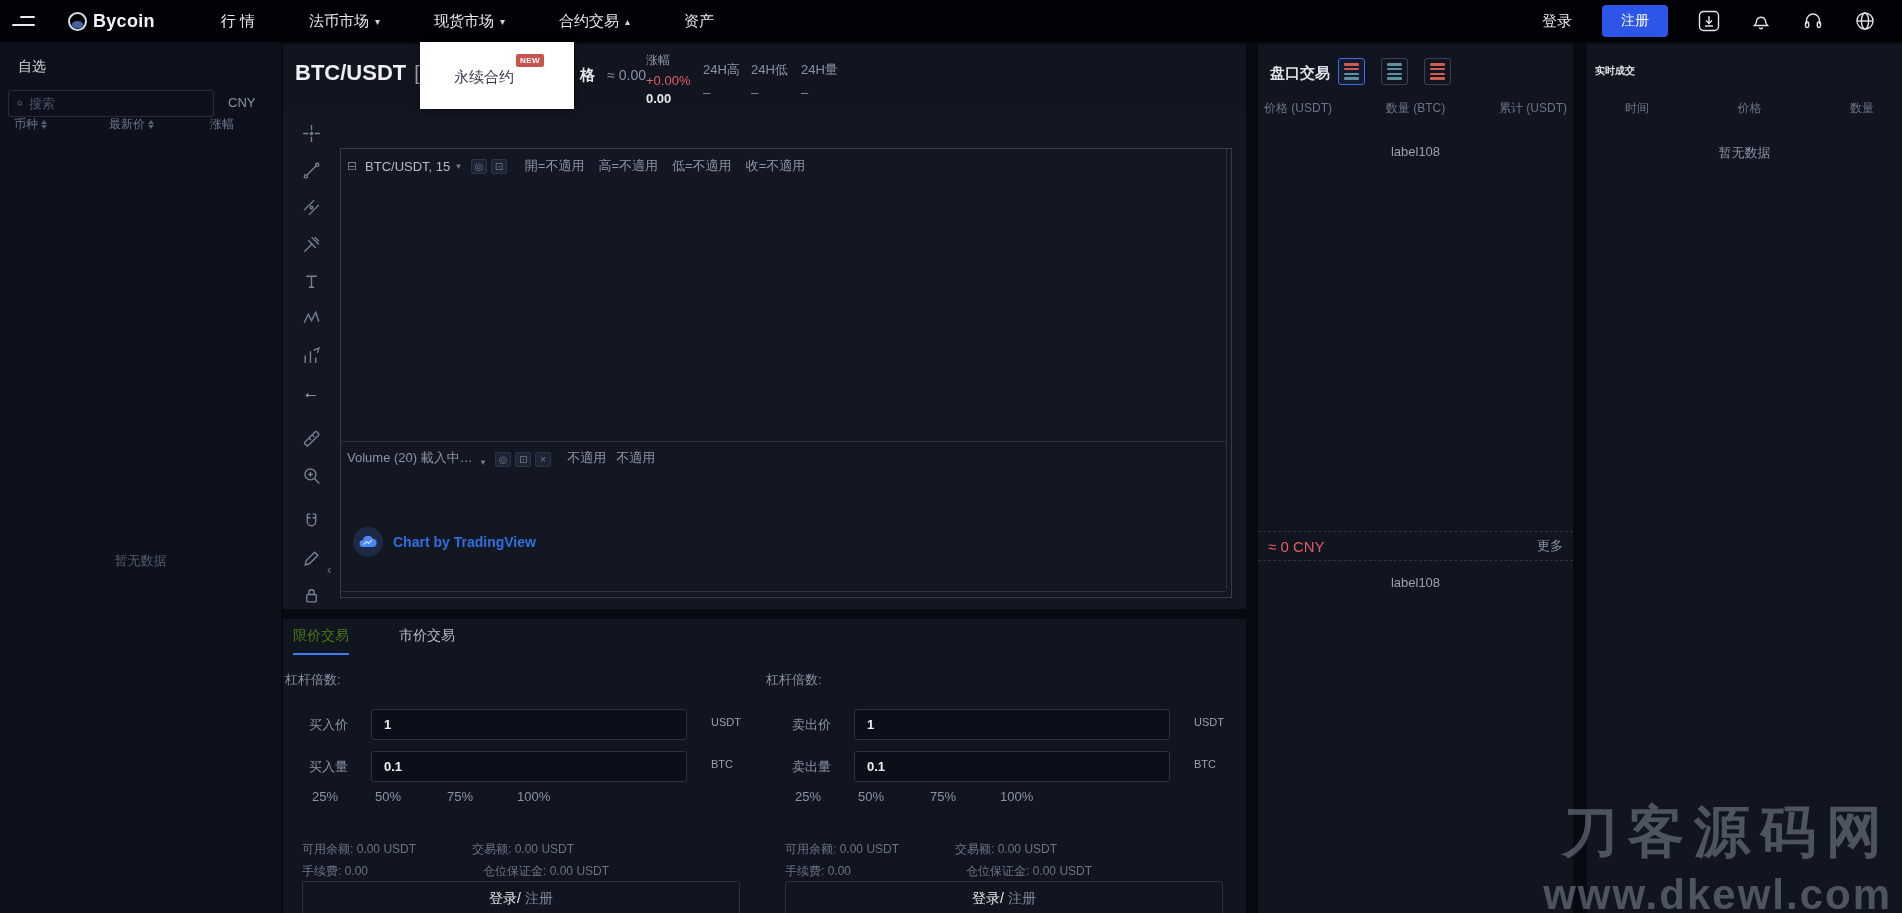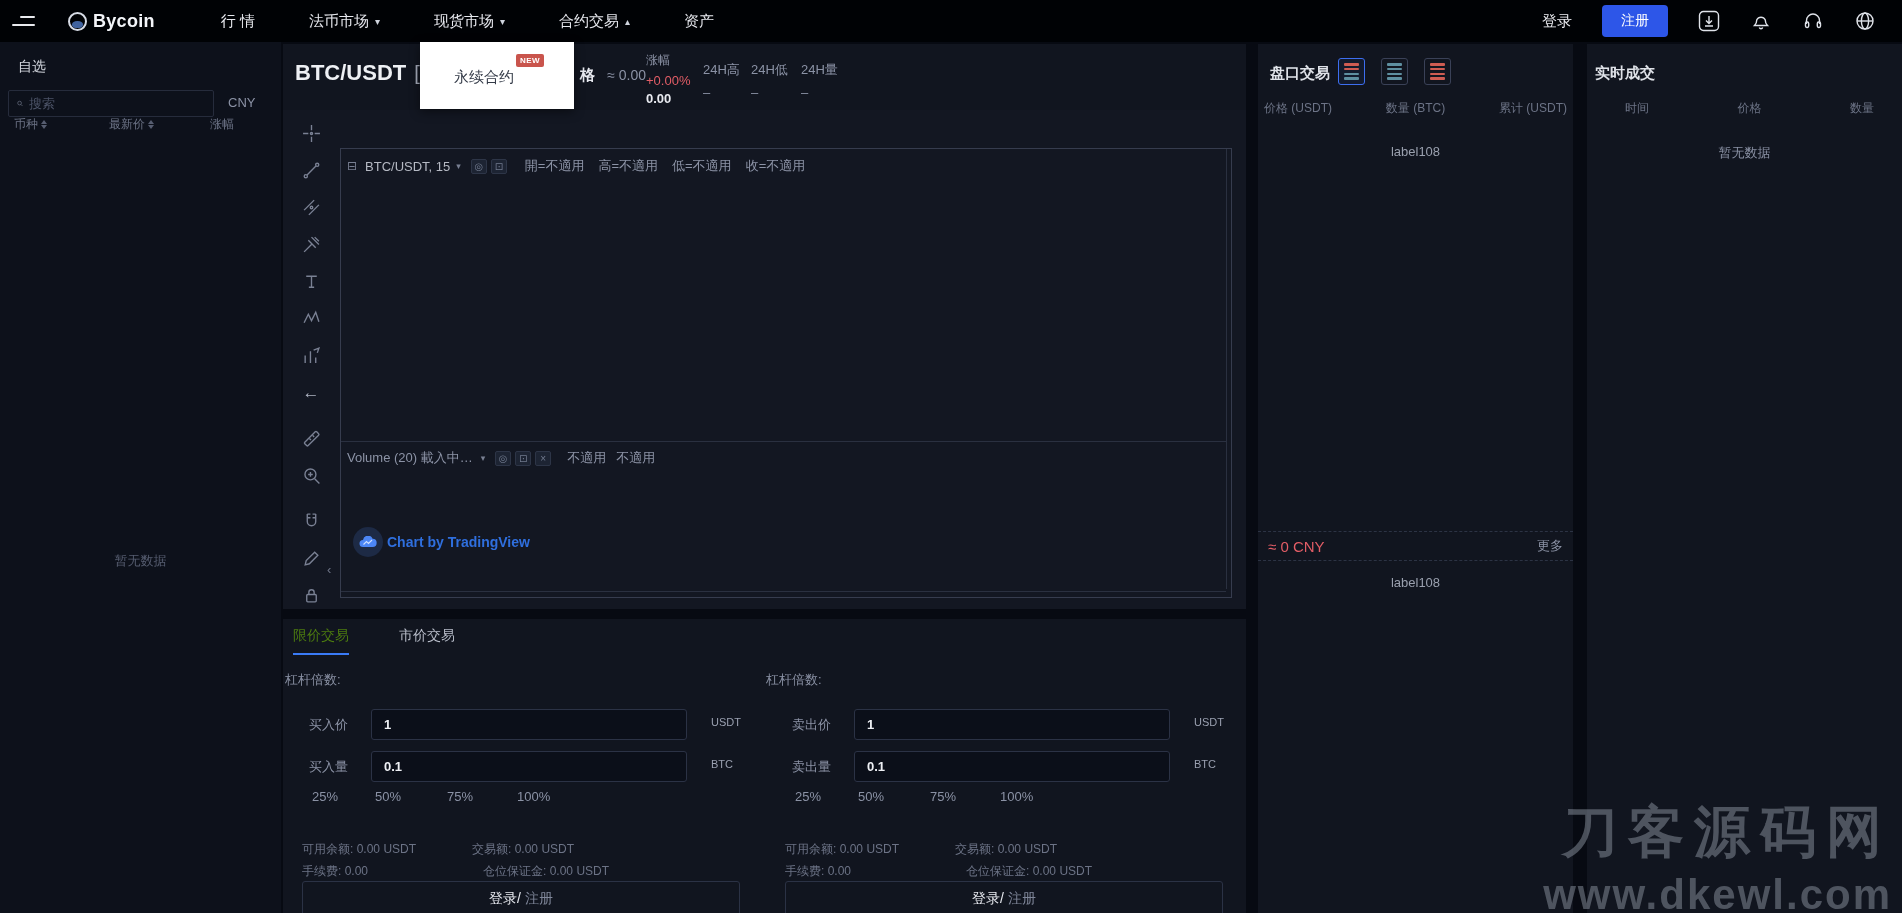--- a/index.html
+++ b/index.html
@@ -82,24 +82,24 @@
   .plot { position:absolute; left:57px; top:38px; width:892px; height:450px; border:1px solid #363c4e; background:#131722; }
   .legend { position:absolute; left:6px; top:8px; display:flex; align-items:center; font-size:13px; color:#9ca1ad; white-space:nowrap; }
   .legend .collapse { color:#787f92; margin-right:8px; font-size:12px; cursor:pointer; }
   .legend .sym { color:#b6bac4; cursor:pointer; }
   .legend .caret { color:#787f92; font-size:9px; margin:0 10px 0 6px; cursor:pointer; }
   .mini-sq { width:16px; height:15px; background:#1d2433; border:1px solid #2d3547; border-radius:2px; color:#717a8e; font-size:10px; display:inline-flex; align-items:center; justify-content:center; margin-right:4px; cursor:pointer; }
   .legend .ohlc { margin-left:14px; display:flex; gap:14px; color:#8c93a6; }
   .axis-v { position:absolute; right:4px; top:0; bottom:8px; width:1px; background:#2a3040; }
   .pane-split { position:absolute; left:0; right:5px; top:292px; height:1px; background:#2a3040; }
   .time-axis { position:absolute; left:0; right:5px; top:442px; height:1px; background:#2a3040; }
-  .vol-legend { position:absolute; left:6px; top:300px; display:flex; align-items:center; font-size:13px; color:#8c93a6; }
+  .vol-legend { position:absolute; left:6px; top:300px; display:flex; align-items:flex-end; font-size:13px; color:#8c93a6; }
   .vol-legend .caret { color:#787f92; font-size:9px; margin:0 10px 0 8px; cursor:pointer; }
   .vol-legend .vals { margin-left:12px; display:flex; gap:10px; }
-  .tv-attr { position:absolute; left:12px; top:378px; display:flex; align-items:center; gap:4px; cursor:pointer; }
+  .tv-attr { position:absolute; left:12px; top:378px; display:flex; align-items:center; gap:10px; cursor:pointer; }
   .tv-logo { width:30px; height:30px; border-radius:50%; background:#1d2a45; display:flex; align-items:center; justify-content:center; }
   .tv-logo svg { width:18px; height:12px; }
   .tv-attr .txt { color:#2f6fde; font-size:14px; font-weight:bold; }
 
   
   .trade-panel { left:283px; top:619px; width:963px; height:294px; }
   .tp-tabs { position:absolute; left:10px; top:8px; display:flex; gap:50px; }
   .tp-tab { font-size:14px; padding-bottom:8px; cursor:pointer; }
   .tp-tab.active { color:#4d7c0f; border-bottom:2px solid #3a7bf6; }
   .tp-tab.inactive { color:#b8bdc9; }
@@ -129,21 +129,21 @@
   .ln-r { background:#cf5c52; } .ln-t { background:#5e8fa0; }
   .ob-cols { position:absolute; left:0; top:56px; width:315px; display:flex; justify-content:space-between; padding:0 6px 0 6px; font-size:12px; color:#6c7386; }
   .ob-placeholder { position:absolute; left:0; width:315px; text-align:center; font-size:13px; color:#9aa0ae; }
   .ob-asks-ph { top:100px; } .ob-bids-ph { top:531px; }
   .ob-mid { position:absolute; left:0; top:487px; width:315px; height:30px; border-top:1px dashed #2c3344; border-bottom:1px dashed #2c3344; display:flex; align-items:center; justify-content:space-between; padding:0 10px; }
   .ob-mid .price { font-size:15px; color:#e25d66; }
   .ob-mid .more { font-size:13px; color:#8b92a5; cursor:pointer; }
 
   
   .trades { left:1587px; top:44px; width:315px; height:869px; }
-  .tr-title { position:absolute; left:8px; top:20px; font-size:15px; font-weight:bold; color:#dfe2e8; }
+  .tr-title { position:absolute; left:8px; top:20px; font-size:10px; font-weight:bold; color:#dfe2e8; }
   .tr-cols { position:absolute; left:0; top:56px; width:315px; display:flex; justify-content:space-between; padding:0 28px 0 38px; font-size:12px; color:#6c7386; }
   .tr-empty { position:absolute; left:0; top:100px; width:315px; text-align:center; font-size:13px; color:#8b92a5; }
 
   
   .watermark { position:absolute; right:10px; bottom:-6px; text-align:right; z-index:40; pointer-events:none; color:rgba(140,147,160,.5); font-weight:bold; }
   .watermark .l1 { font-size:56px; letter-spacing:10px; }
   .watermark .l2 { font-size:42px; letter-spacing:2px; }
 </style>
 </head>
 <body>

